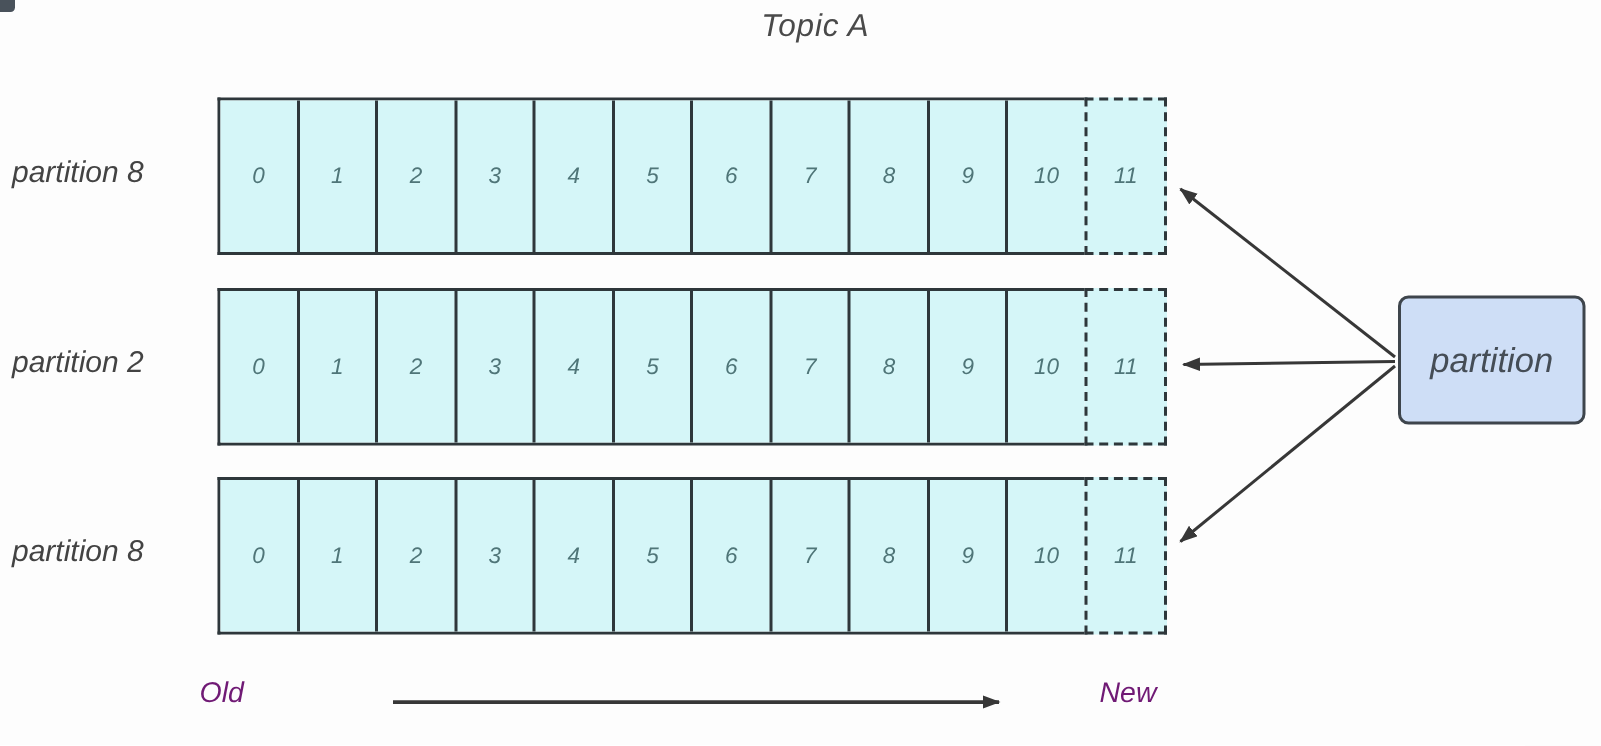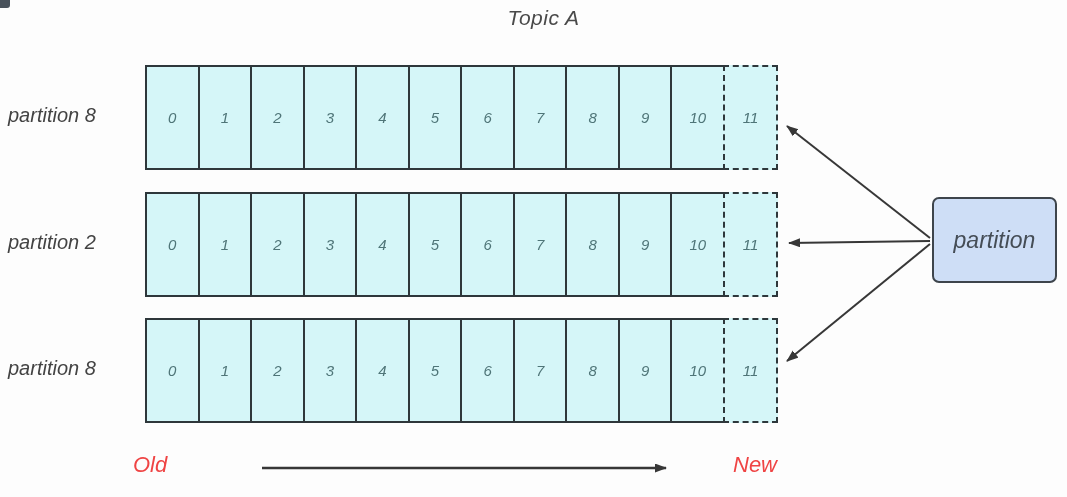--- a/index.html
+++ b/index.html
@@ -82,22 +82,22 @@
     color: #454d56;
   }
   .arrows {
     position: absolute;
     left: 0;
     top: 0;
     pointer-events: none;
   }
   .timeline-label {
     position: absolute;
-    font-size: 22px;
-    color: #ef4444;
+    font-size: 19px;
+    color: #701a75;
   }
   .timeline-label.old { left: 133px; top: 452px; }
   .timeline-label.new { left: 733px; top: 452px; }
   .corner-artifact {
     position: absolute;
     left: 0;
     top: 0;
     width: 10px;
     height: 8px;
     background: #49525b;

